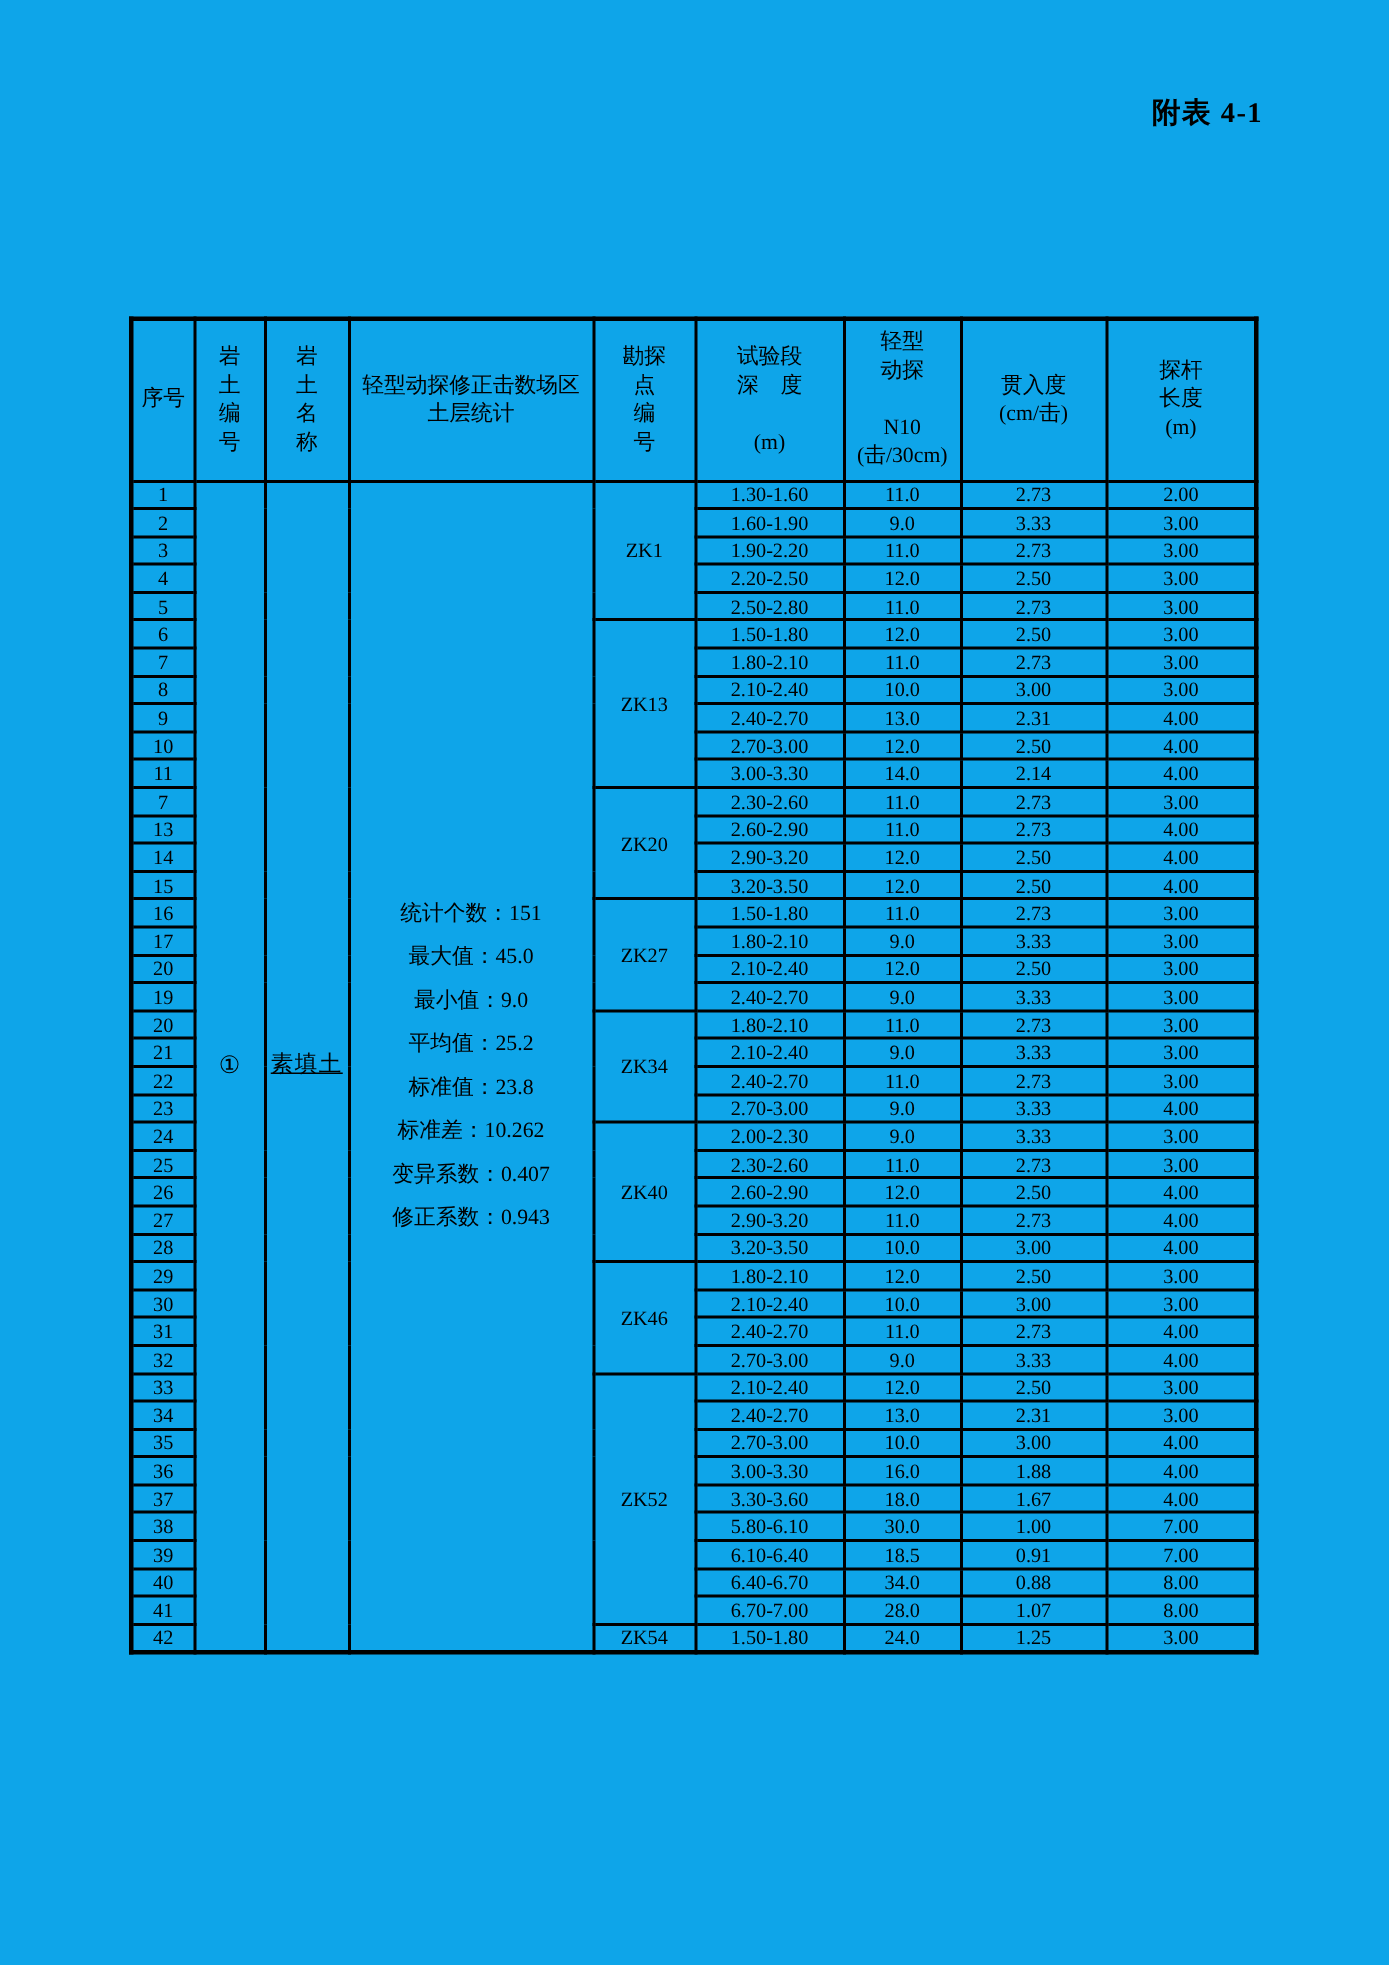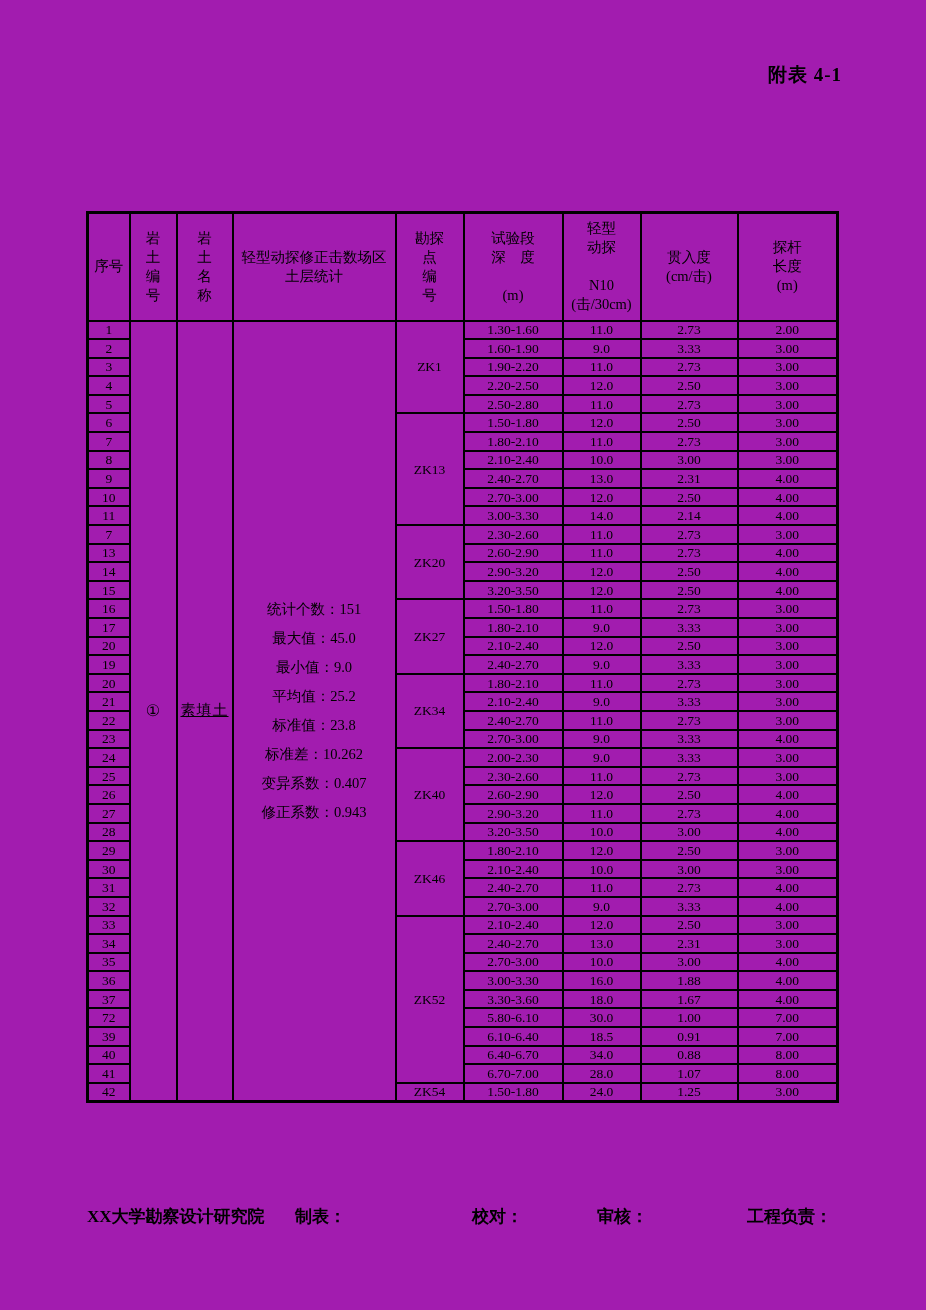--- a/index.html
+++ b/index.html
@@ -4,21 +4,21 @@
 <style>
   * { margin:0; padding:0; box-sizing:border-box; }
   html,body { background:#ffffff; }
   body {
     font-family: "Liberation Serif", "DejaVu Serif", serif;
     color:#000;
   }
   .page {
     position:relative;
     width:926px; height:1310px;
-    background:#a21caf;
+    background:#0ea5e9;
     overflow:hidden;
   }
   .annex {
     position:absolute; top:62px; left:768px;
     font-size:19px; font-weight:bold;
     letter-spacing:1px;
   }
   .title {
     position:absolute; top:102px; left:0; width:926px;
     text-align:center;
@@ -406,21 +406,21 @@
           <td>4.00</td>
         </tr>
         <tr>
           <td>37</td>
           <td>3.30-3.60</td>
           <td>18.0</td>
           <td>1.67</td>
           <td>4.00</td>
         </tr>
         <tr>
-          <td>72</td>
+          <td>38</td>
           <td>5.80-6.10</td>
           <td>30.0</td>
           <td>1.00</td>
           <td>7.00</td>
         </tr>
         <tr>
           <td>39</td>
           <td>6.10-6.40</td>
           <td>18.5</td>
           <td>0.91</td>
@@ -444,21 +444,14 @@
           <td>42</td>
           <td class="point" rowspan="1">ZK54</td>
           <td>1.50-1.80</td>
           <td>24.0</td>
           <td>1.25</td>
           <td>3.00</td>
         </tr>
       </tbody>
   </table>
 
-  <div class="footer">
-    <span class="f-org">XX大学勘察设计研究院</span>
-    <span class="f-maker">制表：</span>
-    <span class="f-proof">校对：</span>
-    <span class="f-review">审核：</span>
-    <span class="f-lead">工程负责：</span>
-  </div>
 
 </div>
 
 </body></html>

